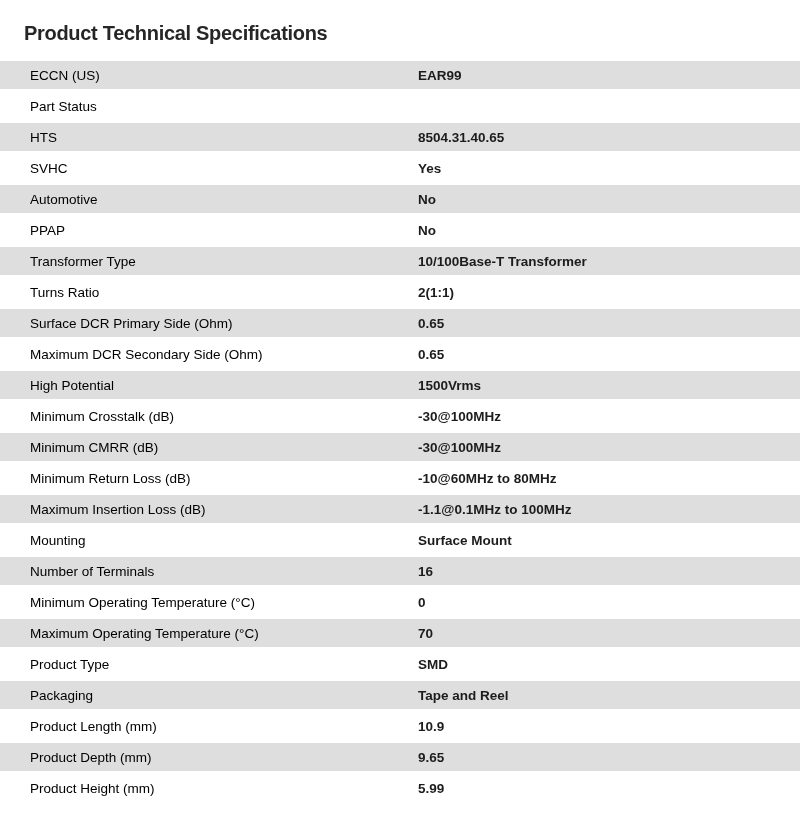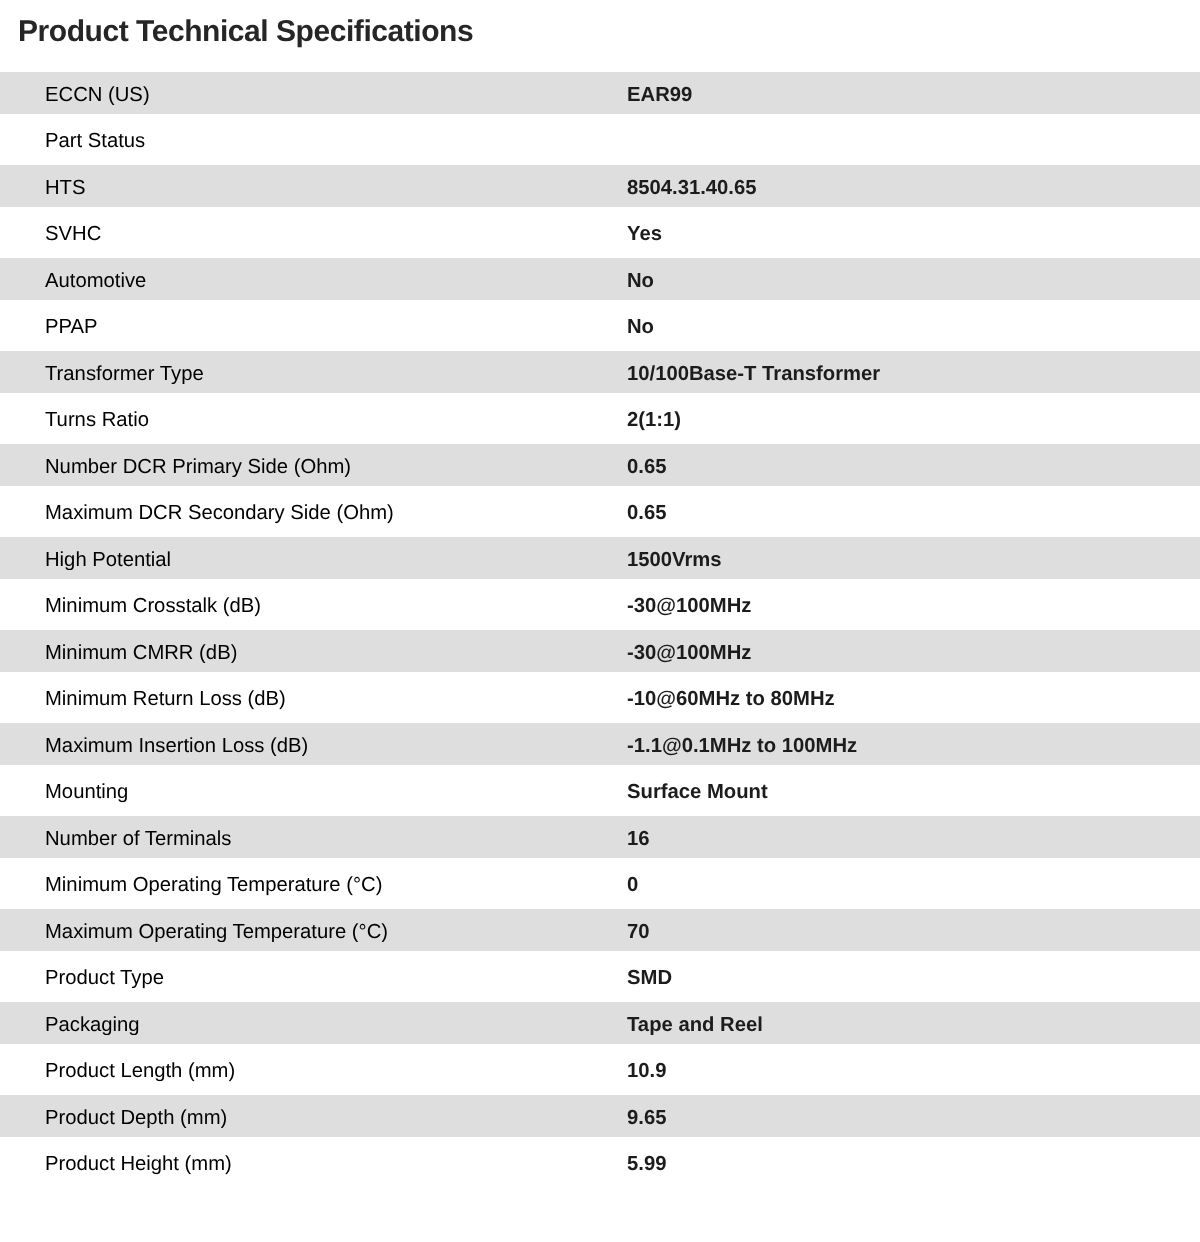--- a/index.html
+++ b/index.html
@@ -9,21 +9,21 @@
     width: 800px;
     font-family: "Liberation Sans", sans-serif;
   }
   .page {
     width: 800px;
     height: 828px;
     overflow: hidden;
     box-sizing: border-box;
   }
   h1.page-title {
-    margin: 4px;
+    margin: 16px;
     padding: 5px 20px 0 8px;
     font-size: 20px;
     line-height: 24px;
     font-weight: 700;
     letter-spacing: -0.3px;
     color: #262626;
   }
   .spec-table {
     margin-top: 15px;
     width: 800px;
@@ -89,21 +89,21 @@
     </div>
     <div class="spec-row">
       <div class="spec-label">Transformer Type</div>
       <div class="spec-value">10/100Base-T Transformer</div>
     </div>
     <div class="spec-row">
       <div class="spec-label">Turns Ratio</div>
       <div class="spec-value">2(1:1)</div>
     </div>
     <div class="spec-row">
-      <div class="spec-label">Number DCR Primary Side (Ohm)</div>
+      <div class="spec-label">Surface DCR Primary Side (Ohm)</div>
       <div class="spec-value">0.65</div>
     </div>
     <div class="spec-row">
       <div class="spec-label">Maximum DCR Secondary Side (Ohm)</div>
       <div class="spec-value">0.65</div>
     </div>
     <div class="spec-row">
       <div class="spec-label">High Potential</div>
       <div class="spec-value">1500Vrms</div>
     </div>

